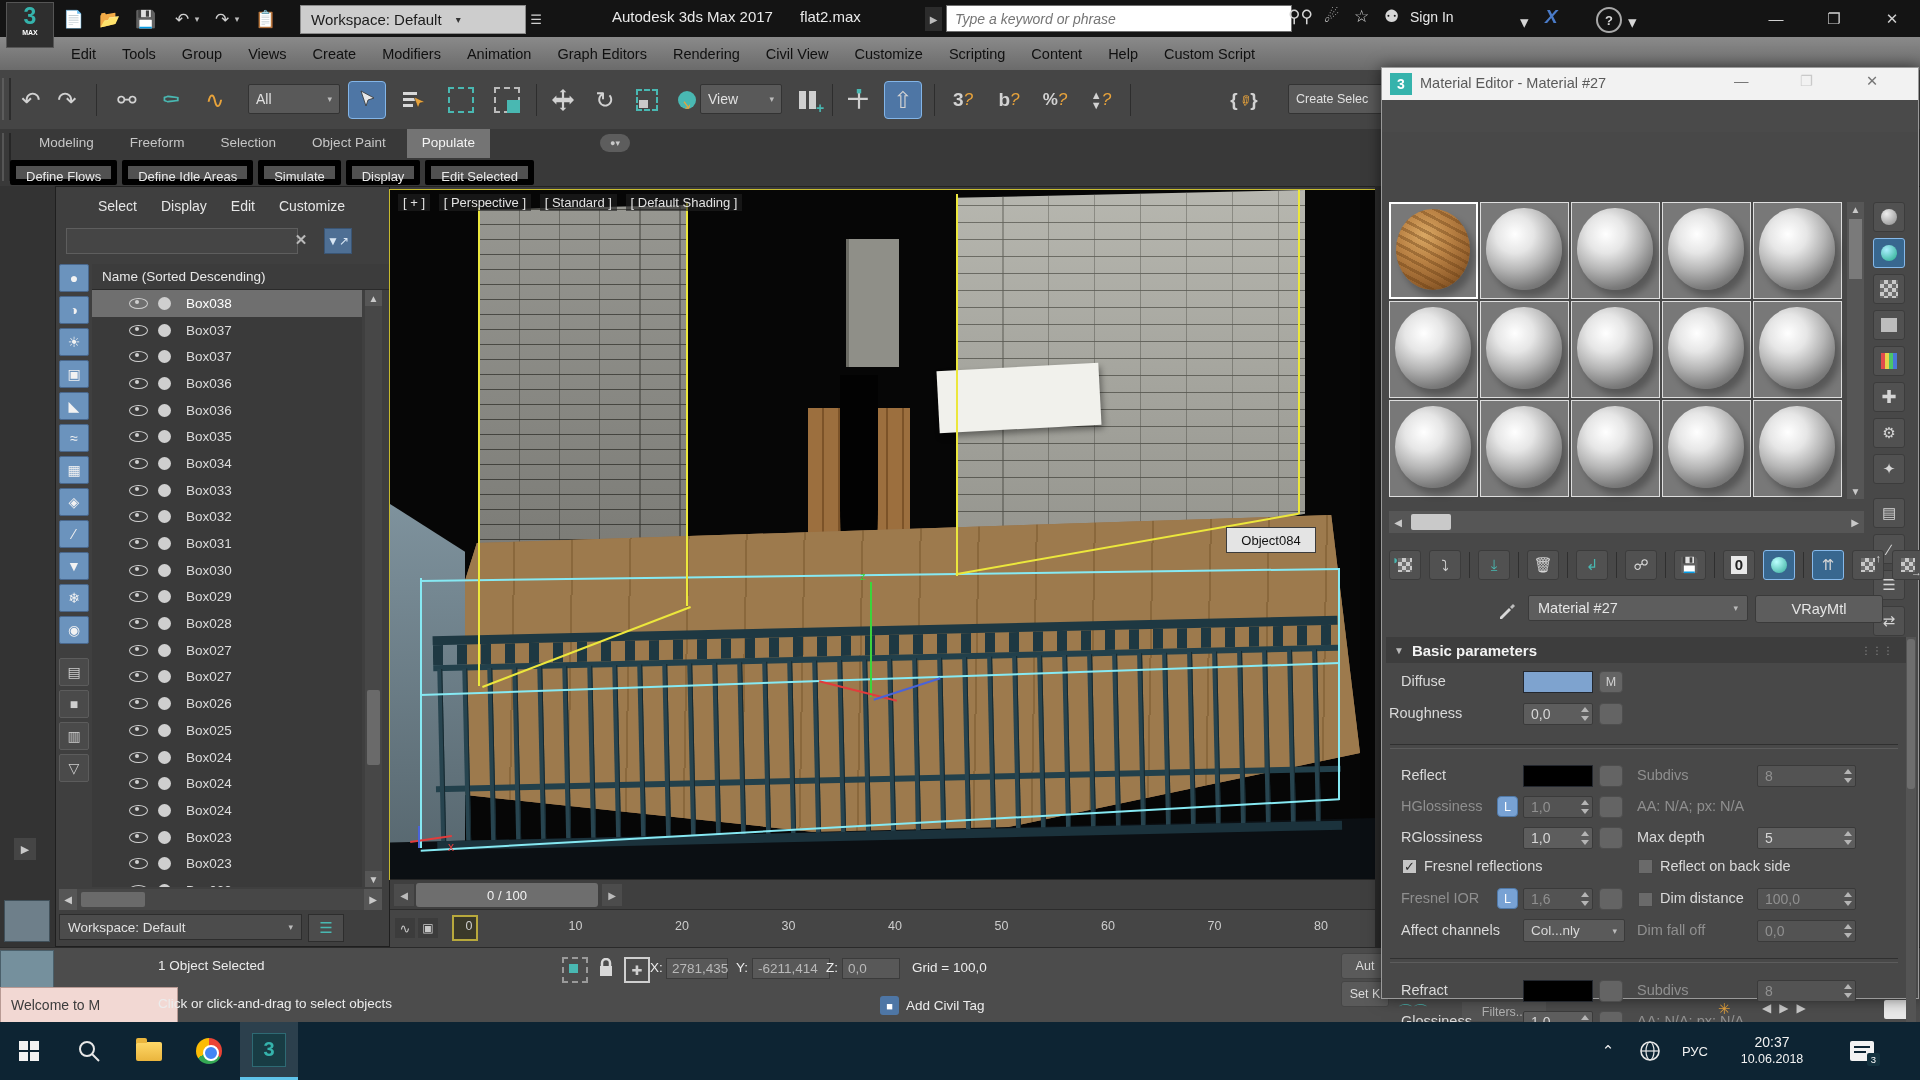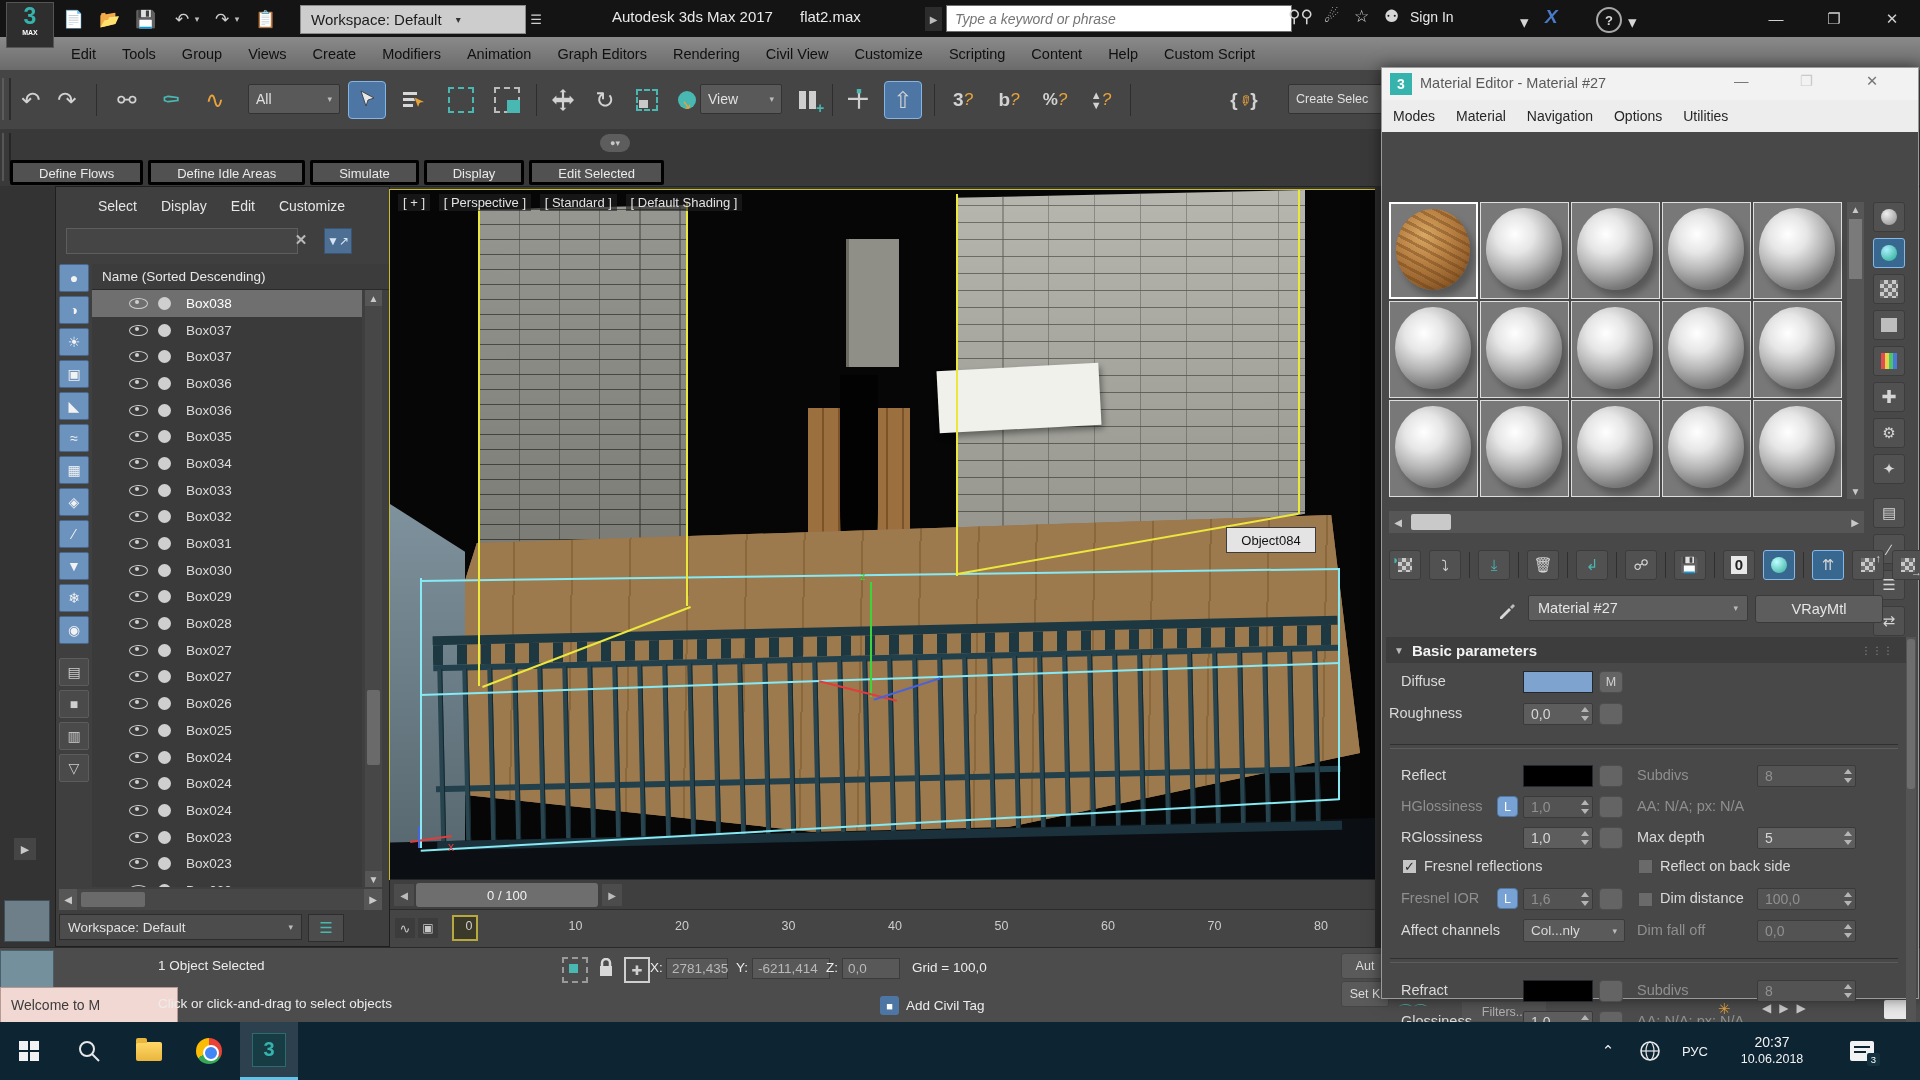--- a/index.html
+++ b/index.html
@@ -36,21 +36,21 @@
   .dash-sq{width:22px;height:22px;border:2px dashed #49b8b2}
   .orange{color:#e8a33b}
   .teal{color:#49b8b2}
 
   
   #ribbon{position:absolute;left:0;top:129px;width:1920px;height:57px;background:#393939;border-bottom:1px solid #232323}
   #ribbon-tabs{position:absolute;left:24px;top:0;height:29px;display:flex;gap:6px}
   .ribbon-tab{color:#c6c6c6;font-size:13.5px;padding:6px 15px}
   .ribbon-tab.active{background:#747474;color:#f4f4f4}
   #ribbon-tools{position:absolute;left:10px;top:31px;height:25px;display:flex;gap:5px}
-  .rib-tool{background:#515151;border:3px solid #000000;border-radius:2px;color:#eaeaea;font-size:13px;padding:3px 26px;white-space:nowrap}
+  .rib-tool{background:#515151;border:6px solid #000000;border-radius:2px;color:#eaeaea;font-size:13px;padding:3px 10px;white-space:nowrap}
 
   
   #leftrail{position:absolute;left:0;top:186px;width:55px;height:761px;background:#333}
   #explorer{position:absolute;left:55px;top:186px;width:335px;height:761px;background:#3f3f3f;border:1px solid #1f1f1f;box-sizing:border-box}
   .sx-menu{color:#e6e6e6;font-size:14px;padding:4px 12px}
   #sx-search{position:absolute;left:10px;top:41px;width:218px;height:24px;background:#454545;border:1px solid #5e5e5e;color:#ddd;padding:0 6px}
   #sx-header{position:absolute;left:36px;top:77px;width:297px;height:26px;background:#3c3c3c;border-bottom:1px solid #2a2a2a;
              color:#e8e8e8;font-size:13.5px;display:flex;align-items:center;padding-left:10px;box-sizing:border-box}
   #sx-strip{position:absolute;left:3px;top:77px;width:32px}
   .strip-ico{width:28px;height:26px;margin-bottom:4px;background:#6b93bd;border:1px solid #49678c;color:#f2f2f2;
@@ -293,20 +293,27 @@
         <i class="orange" style="font-size:15px;transform:rotate(45deg)">✎</i>
         <b style="font-size:19px">}</b>
       </div>
     <div class="t-drop" style="left:1288px;width:118px">
       <span style="font-size:12.5px">Create Selec</span>
     </div>
   </div>
 
   <div id="ribbon">
     <div class="abs" style="left:2px;top:4px;width:5px;height:48px;border-left:2px solid #565656;border-right:2px solid #262626"></div>
+    <div id="ribbon-tabs">
+        <div class="ribbon-tab">Modeling</div>
+        <div class="ribbon-tab">Freeform</div>
+        <div class="ribbon-tab">Selection</div>
+        <div class="ribbon-tab">Object Paint</div>
+        <div class="ribbon-tab active">Populate</div>
+      </div>
     <div class="abs ctr" style="left:600px;top:5px;width:30px;height:18px;background:#5d5d5d;border-radius:9px;color:#c9c9c9;font-size:9px">●▾</div>
     <div id="ribbon-tools">
         <div class="rib-tool">Define Flows</div>
         <div class="rib-tool">Define Idle Areas</div>
         <div class="rib-tool">Simulate</div>
         <div class="rib-tool">Display</div>
         <div class="rib-tool">Edit Selected</div>
       </div>
   </div>
 
@@ -699,27 +706,20 @@
   </div>
 
   <div id="me">
     <div id="me-title">
       <div class="abs ctr" style="left:8px;top:5px;width:22px;height:22px;background:#35b3ac;color:#fff;font-weight:bold;font-size:14px">3</div>
       <span class="abs" style="left:38px;top:7px">Material Editor - Material #27</span>
       <span class="abs" style="left:352px;top:5px;color:#777">—</span>
       <span class="abs" style="left:418px;top:5px;color:#c9c9c9">❐</span>
       <span class="abs" style="left:484px;top:5px;color:#777">✕</span>
     </div>
-    <div id="me-menus">
-        <div class="me-menu">Modes</div>
-        <div class="me-menu">Material</div>
-        <div class="me-menu">Navigation</div>
-        <div class="me-menu">Options</div>
-        <div class="me-menu">Utilities</div>
-      </div>
     <div id="me-body">
 
       <div id="slotgrid">
           <div class="slot sel">
             <div class="ball wood" style="background: repeating-linear-gradient(28deg, rgba(95, 55, 15, 0.35) 0px, rgba(95, 55, 15, 0.35) 3px, rgba(0, 0, 0, 0) 3px, rgba(0, 0, 0, 0) 8px), radial-gradient(circle at 38% 32%, rgb(217, 167, 99) 0%, rgb(187, 131, 69) 35%, rgb(154, 101, 48) 65%, rgb(111, 67, 24) 95%);"></div>
           </div>
           <div class="slot">
             <div class="ball"></div>
           </div>
           <div class="slot">

